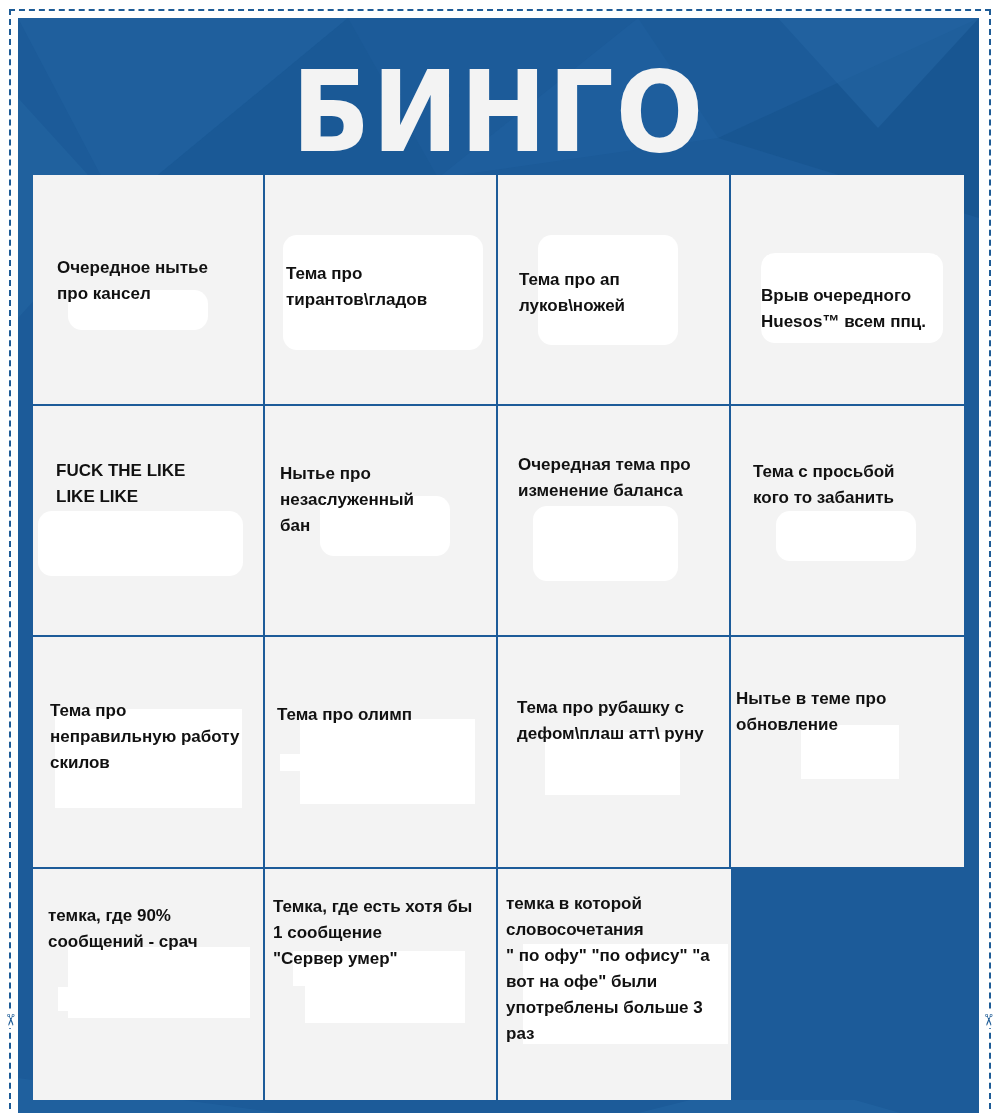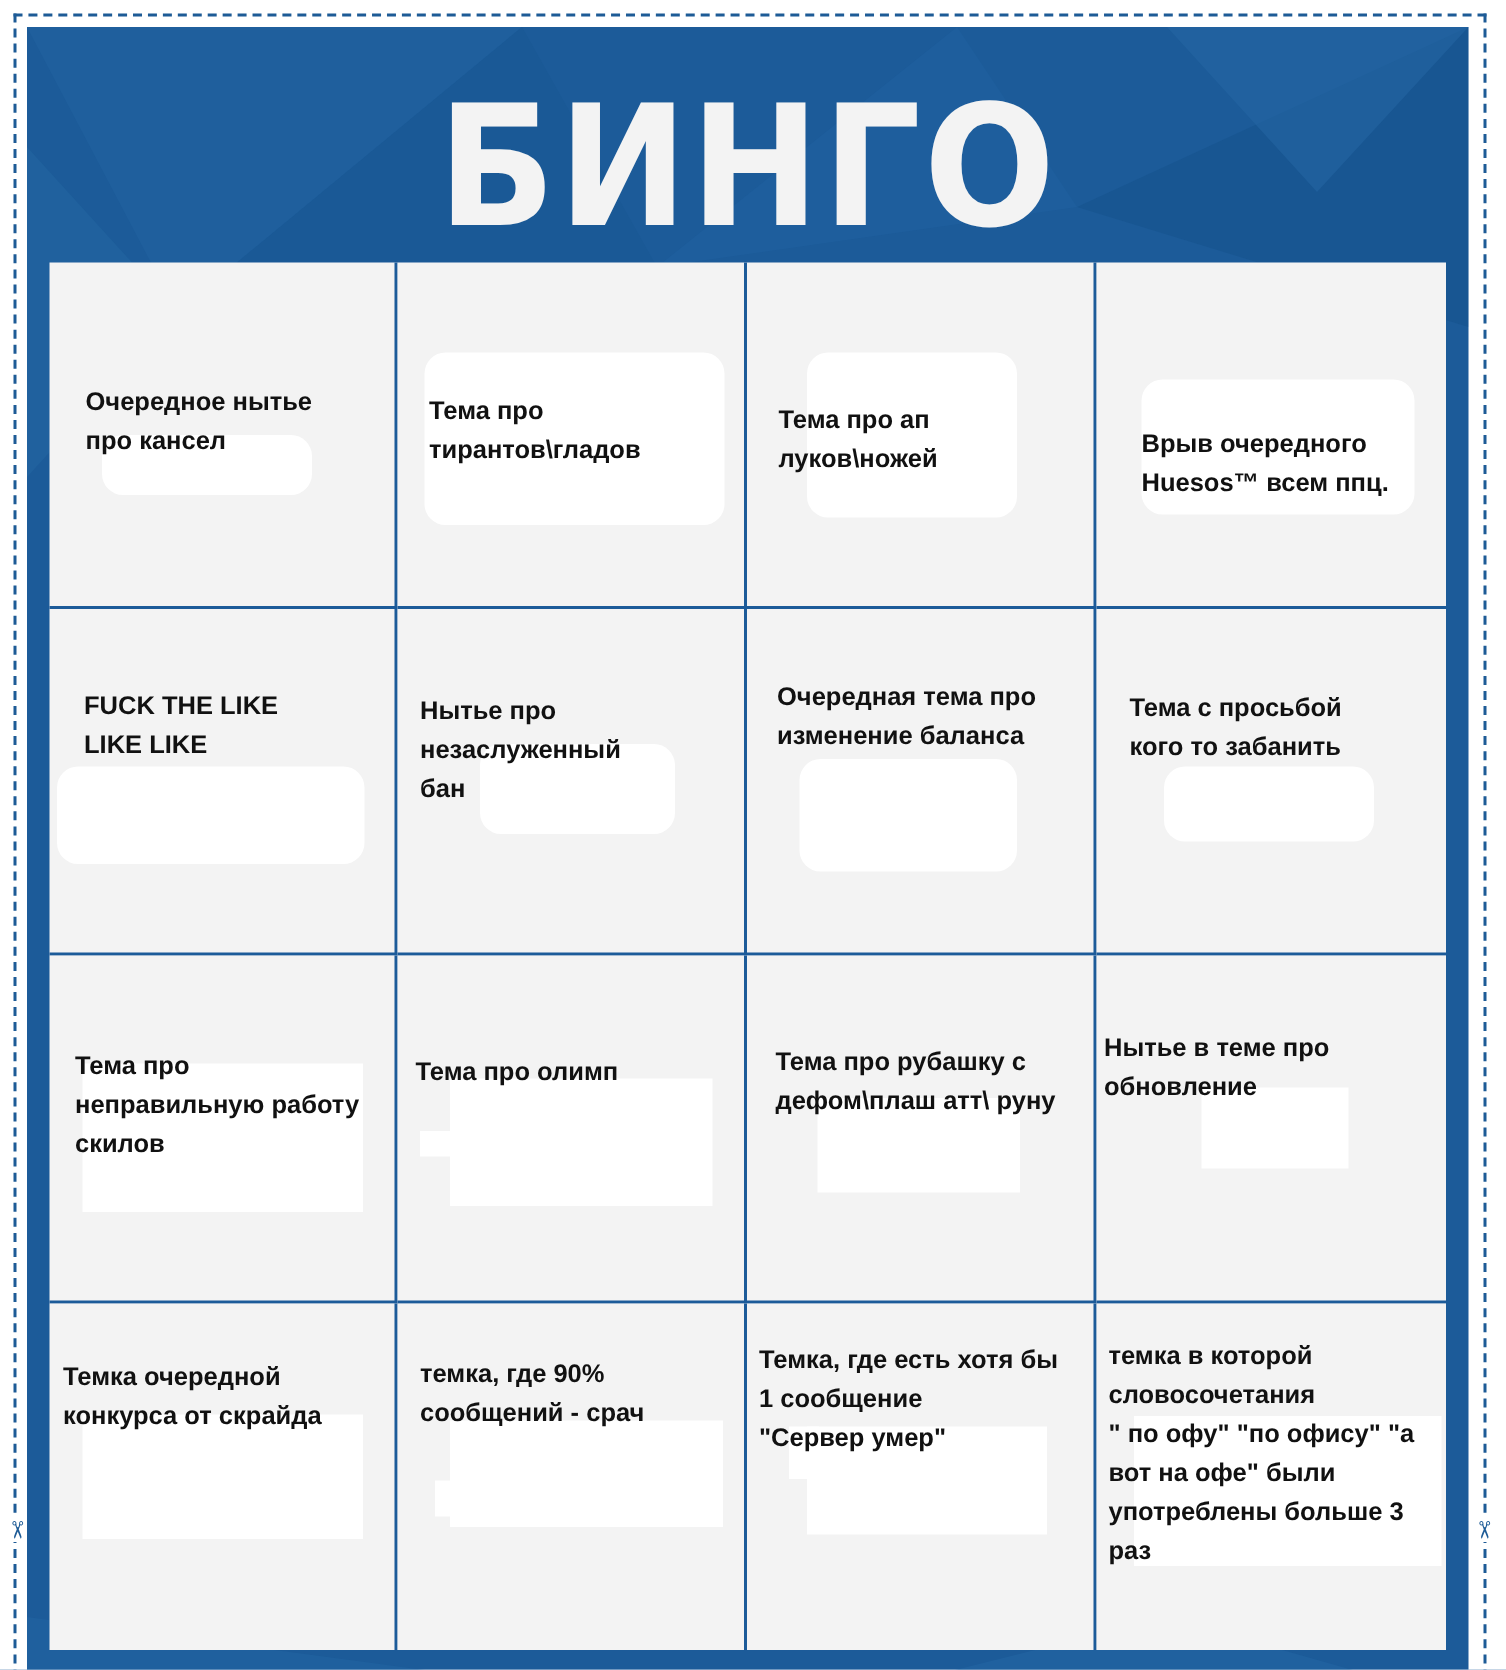--- a/index.html
+++ b/index.html
@@ -122,25 +122,20 @@
       <div class="txt" style="left:19px;top:46px;margin-top:12px;">Тема про рубашку с
 дефом\плаш атт\ руну</div>
     </div>
     <div class="cell last-col">
       <div class="blot sq" style="left:70px;top:88px;width:98px;height:54px;"></div>
       <div class="txt" style="left:5px;top:37px;margin-top:12px;">Нытье в теме про
 обновление</div>
     </div>
 
     <div class="cell last-row">
-      <div class="blot sq" style="left:22px;top:74px;width:187px;height:83px;"></div>
-      <div class="txt" style="left:9px;top:36px;">Темка очередной
-конкурса от скрайда</div>
-    </div>
-    <div class="cell last-row">
       <div class="blot sq" style="left:35px;top:78px;width:182px;height:71px;"></div>
       <div class="blot sq" style="left:25px;top:118px;width:15px;height:24px;"></div>
       <div class="txt" style="left:15px;top:34px;">темка, где 90%
 сообщений - срач</div>
     </div>
     <div class="cell last-row">
       <div class="blot sq" style="left:40px;top:82px;width:160px;height:72px;"></div>
       <div class="blot sq" style="left:28px;top:82px;width:20px;height:35px;"></div>
       <div class="txt" style="left:8px;top:25px;">Темка, где есть хотя бы
 1 сообщение

